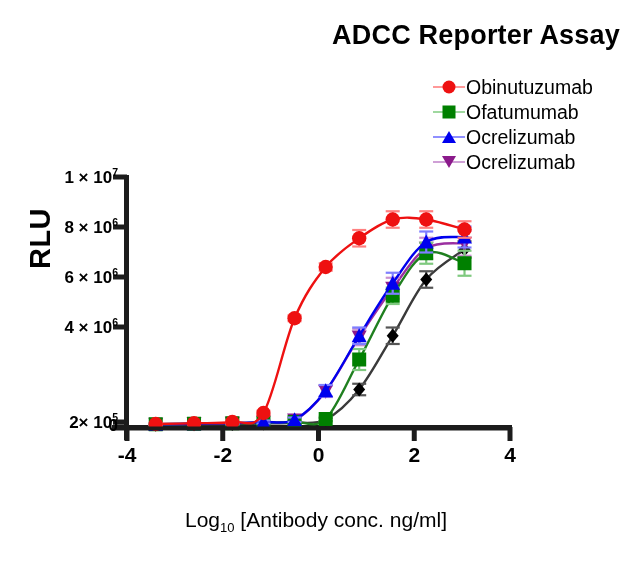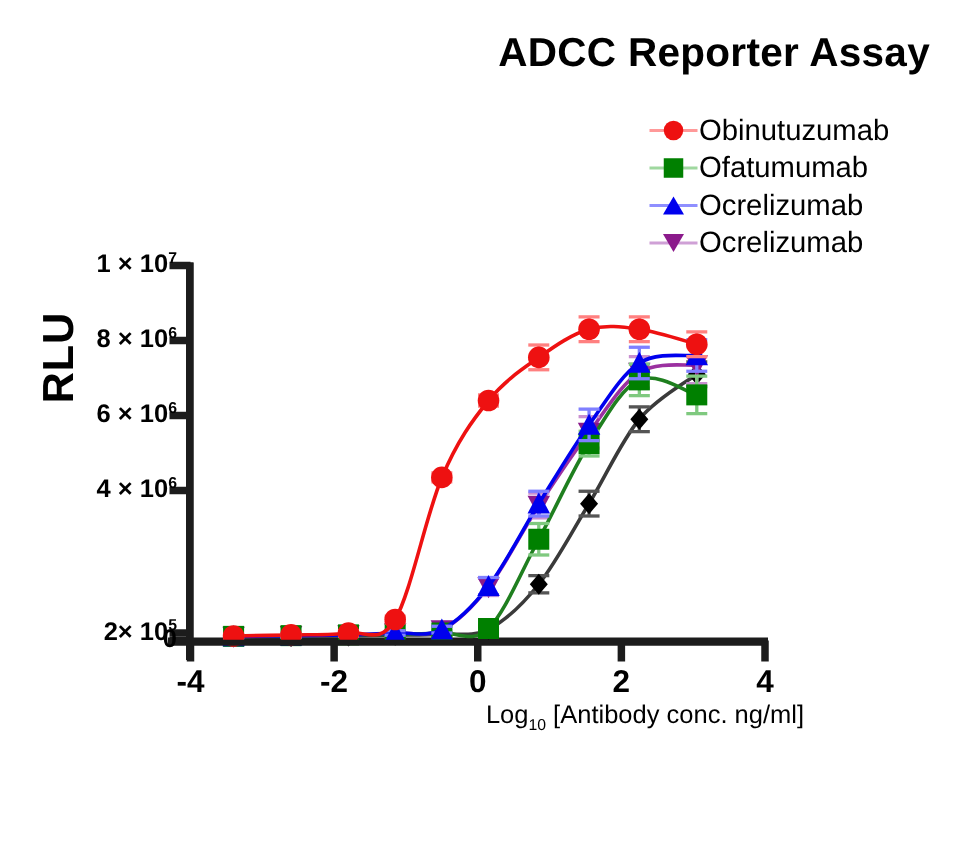--- a/index.html
+++ b/index.html
@@ -124,24 +124,24 @@
     position: absolute;
     text-align: center;
     font-size: 21px;
     font-weight: bold;
     width: 40px;
     margin-left: -20px;
   }
   #xlabel {
     position: absolute;
     left: 96px;
-    top: 467px;
+    top: 508px;
     width: 440px;
-    text-align: right;
-    font-size: 17px;
+    text-align: center;
+    font-size: 21px;
     white-space: nowrap;
   }
   sup { font-size: 0.62em; vertical-align: super; }
   sub { font-size: 0.62em; vertical-align: sub; }
 </style>
 </head>
 <body>
 
 <div id="stage">
 

